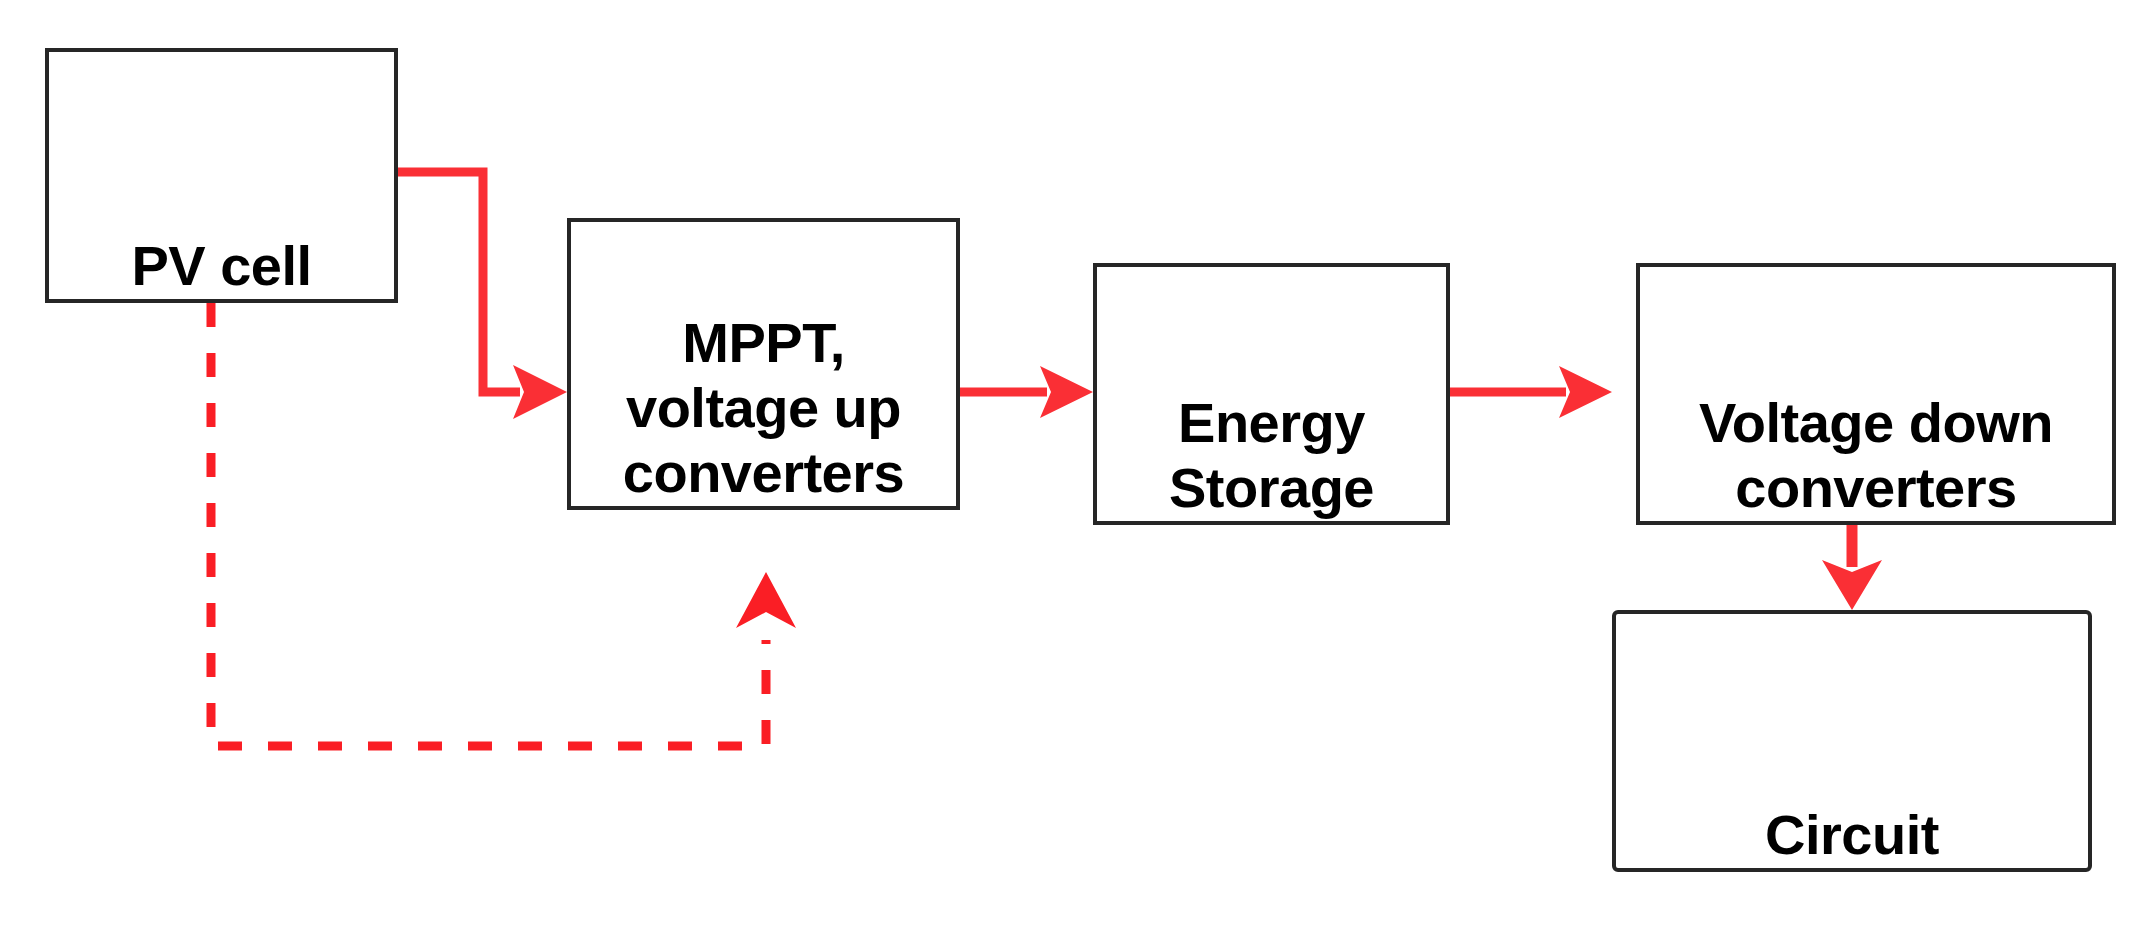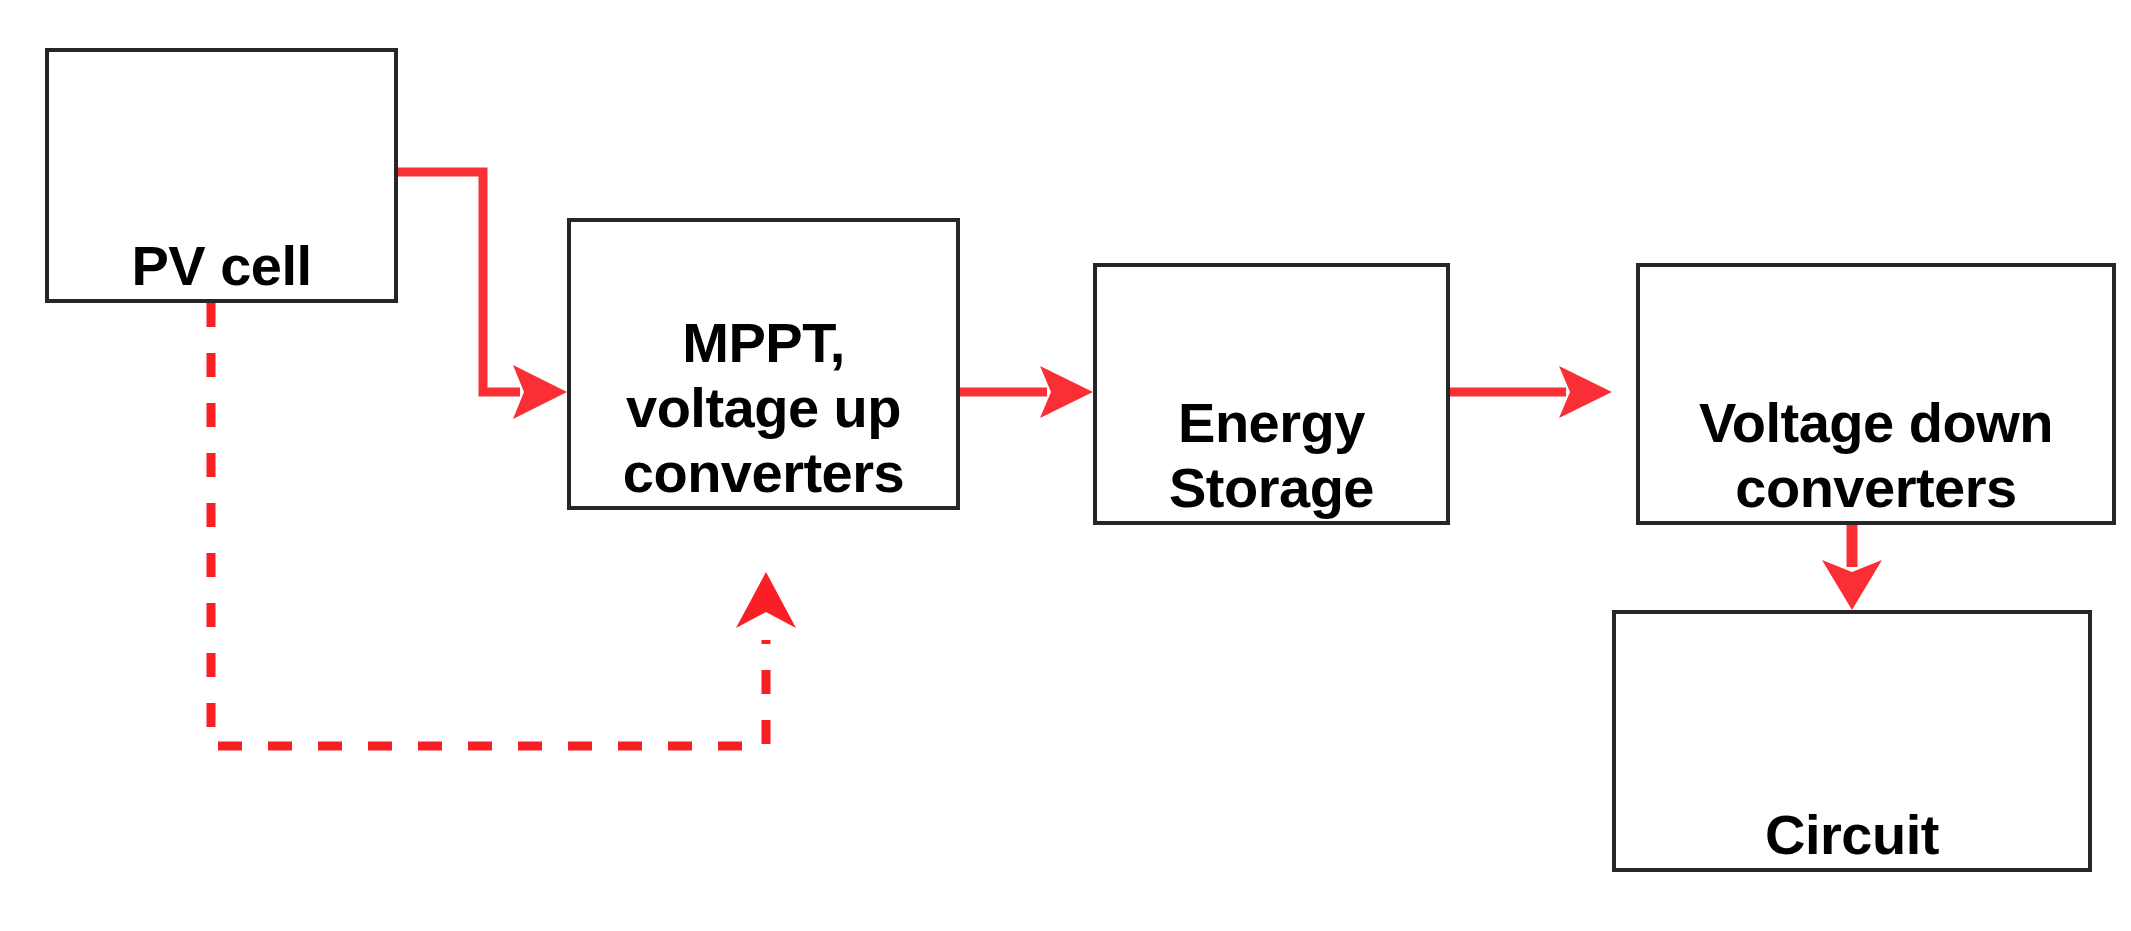--- a/index.html
+++ b/index.html
@@ -100,18 +100,18 @@
   <div class="node-box" style="left:1093px; top:263px; width:357px; height:262px;">
     <span class="node-label">Energy
 Storage</span>
   </div>
 
   <div class="node-box" style="left:1612px; top:263px; width:480px; height:262px;margin-left:24px;">
     <span class="node-label">Voltage down
 converters</span>
   </div>
 
-  <div class="node-box" style="left:1612px; top:610px; width:480px; height:262px;">
+  <div class="node-box" style="left:1612px; top:610px; width:480px; height:262px;border-radius:6px;">
     <span class="node-label">Circuit</span>
   </div>
 
 
 </div>
 
 </body></html>

